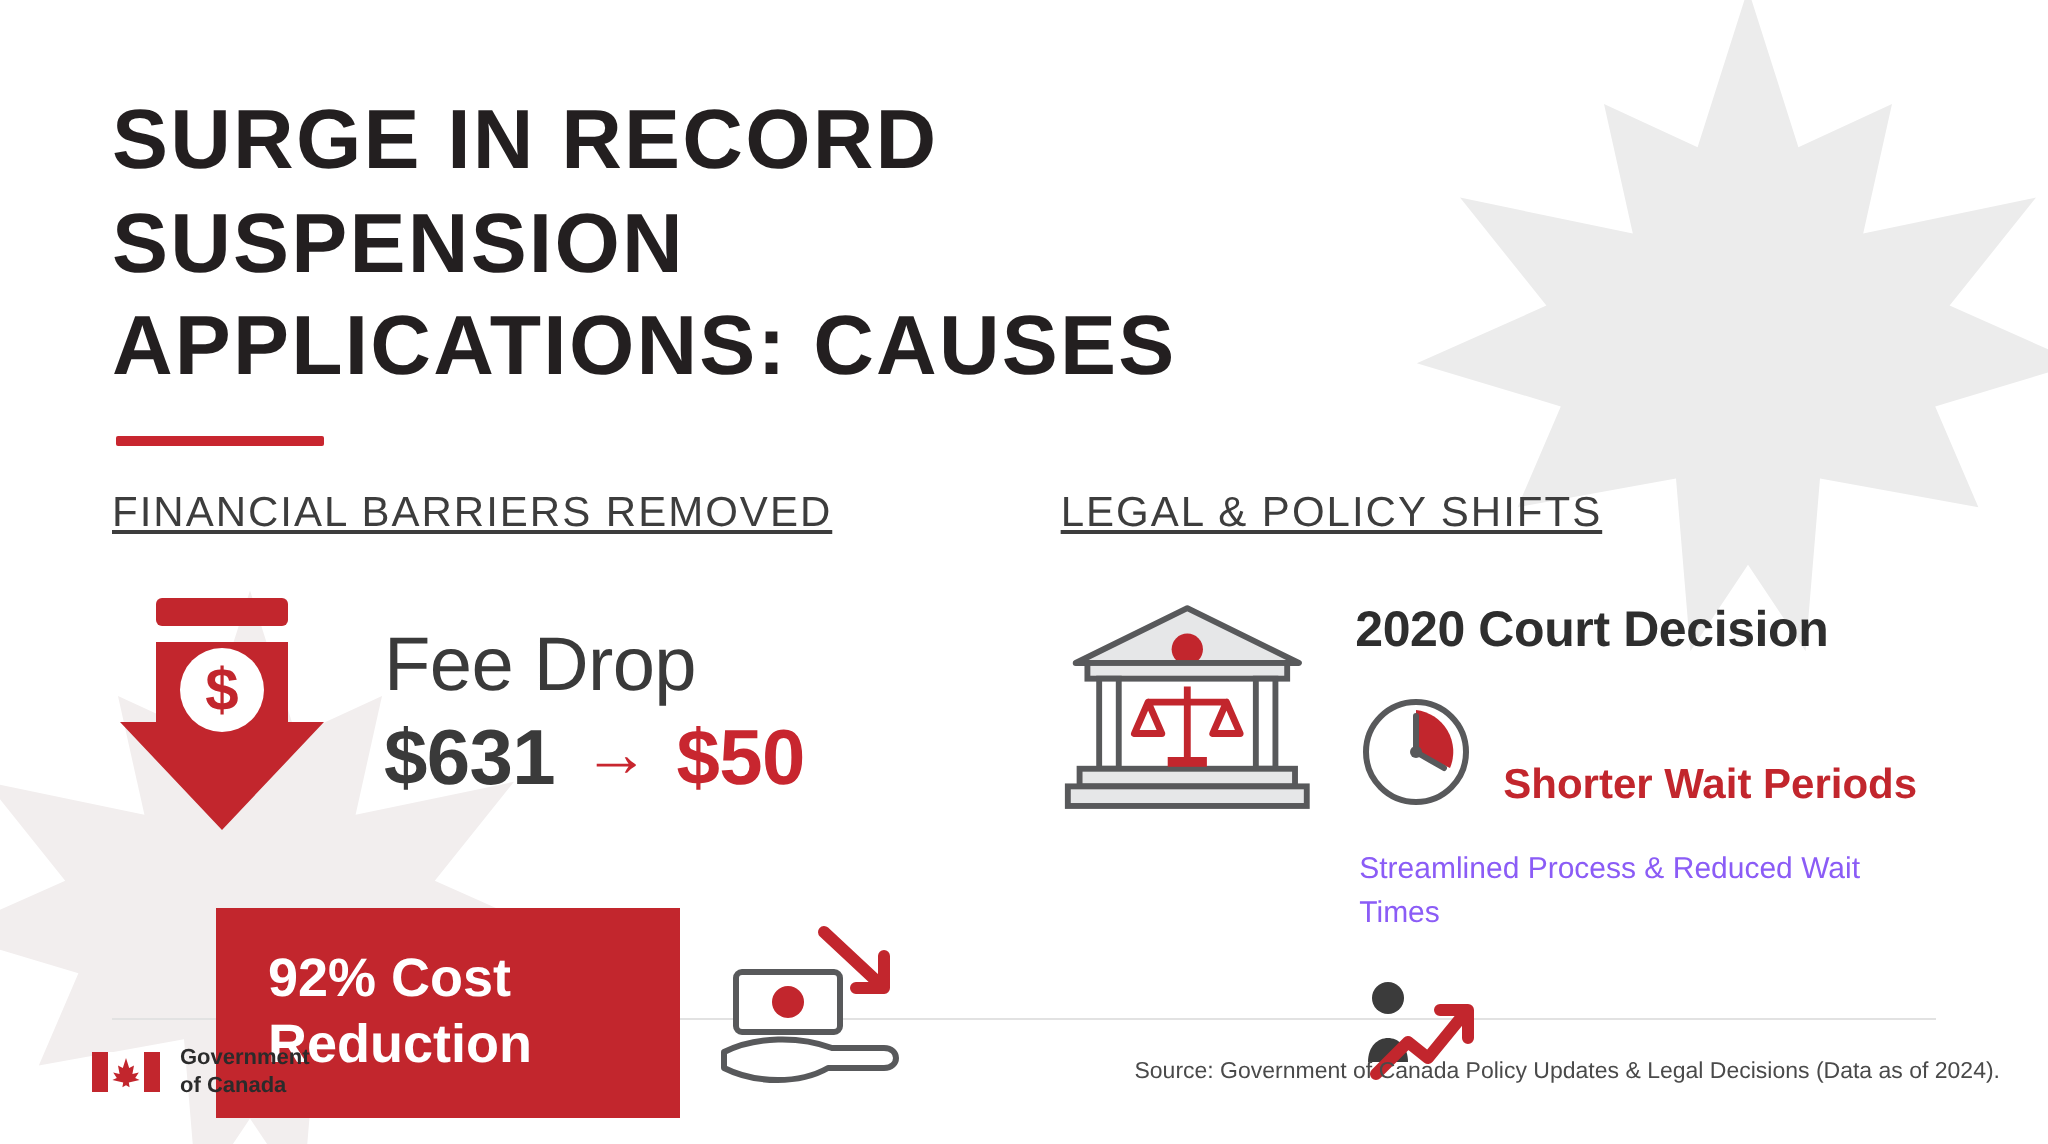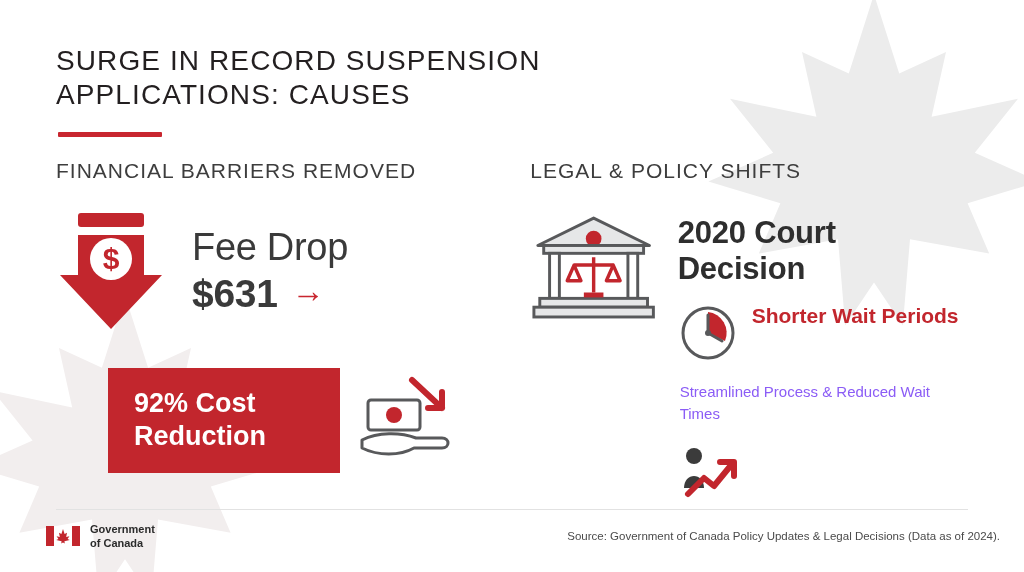--- a/index.html
+++ b/index.html
@@ -21,24 +21,24 @@
     color: #ececec;
     pointer-events: none;
     user-select: none;
   }
   .leaf-top-right { right: -30px; top: -40px; }
   .leaf-bottom-left { left: -40px; bottom: -60px; }
 
   .content { position: relative; z-index: 3; padding: 44px 56px 0 56px; }
 
   h1.title {
-    font-size: 28px;
+    font-size: 42px;
     letter-spacing: 1.1px;
     color: #231f20;
-    font-weight: 400;
+    font-weight: 700;
     line-height: 1.23;
     text-transform: uppercase;
     max-width: 620px;
   }
   .rule {
     width: 104px; height: 5px;
     background: #c8262f;
     margin: 19px 0 22px 2px;
     border-radius: 1px;
   }
@@ -47,20 +47,21 @@
   .col-left { width: 488px; }
   .col-right { width: 470px; padding-left: 10px; }
 
   h2.section {
     font-size: 21px;
     letter-spacing: 1.0px;
     color: #3d3d3d;
     font-weight: 500;
     text-transform: uppercase;
     margin-bottom: 26px;
+    text-decoration: underline;
   }
 
   
   .fee-row { display: flex; align-items: center; gap: 26px; }
   .fee-text { padding-top: 2px; }
   .fee-drop-label {
     font-size: 38px; font-weight: 400; color: #3a3a3a; line-height: 1.05;
     letter-spacing: -0.3px;
   }
   .fee-values {
@@ -82,23 +83,23 @@
     line-height: 1.22;
     width: 232px;
     margin-left: 52px;
   }
   .hand-icon { margin-left: 8px; }
 
   
   .court-row { display: flex; align-items: flex-start; gap: 20px; }
   .court-text { padding-top: 6px; }
   .court-title {
-    font-size: 31px; font-weight: 700; color: #2e2e2e; letter-spacing: -0.2px;
-  }
-  .wait-row { display: flex; align-items: flex-start; gap: 14px; margin-top: 16px; }
+    font-size: 25px; font-weight: 700; color: #2e2e2e; letter-spacing: -0.2px;
+  }
+  .wait-row { display: flex; align-items: flex-end; gap: 14px; margin-top: 16px; }
   .wait-label {
     font-size: 21px; font-weight: 700; color: #c2262d; line-height: 1.22;
     max-width: 230px;
   }
   .streamlined {
     font-size: 15px; color: #8b5cf6; line-height: 1.45; margin-top: 18px;
     margin-left: 2px;
   }
   .eligibility-row { display: flex; align-items: center; gap: 12px; margin-top: 20px; }
   .eligibility-label {
@@ -155,20 +156,21 @@
             <path d="M22 26 h66 v40 h18 L55 120 L4 66 h18 z" fill="#c2262d"></path>
             <circle cx="55" cy="50" r="21" fill="#ffffff"></circle>
             <text x="55" y="60" text-anchor="middle" font-family="Liberation Sans, sans-serif" font-size="30" font-weight="700" fill="#c2262d">$</text>
           </svg>
 
           <div class="fee-text">
             <div class="fee-drop-label">Fee Drop</div>
             <div class="fee-values">
               <span>$631</span>
               <span class="fee-arrow">→</span>
+              <span class="fee-new">$50</span>
             </div>
           </div>
         </div>
 
         <div class="cost-row">
           <div class="cost-badge">92% Cost Reduction</div>
           <svg class="hand-icon" width="108" height="92" viewBox="0 0 108 92">
 
             <path d="M56 6 L86 34 M86 34 L86 18 M86 34 L72 34" stroke="#c2262d" stroke-width="6" fill="none" stroke-linecap="round"></path>
 

